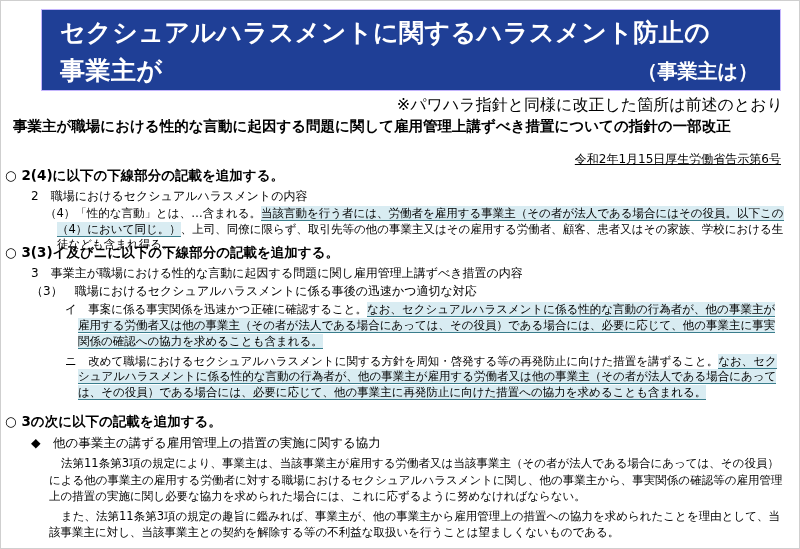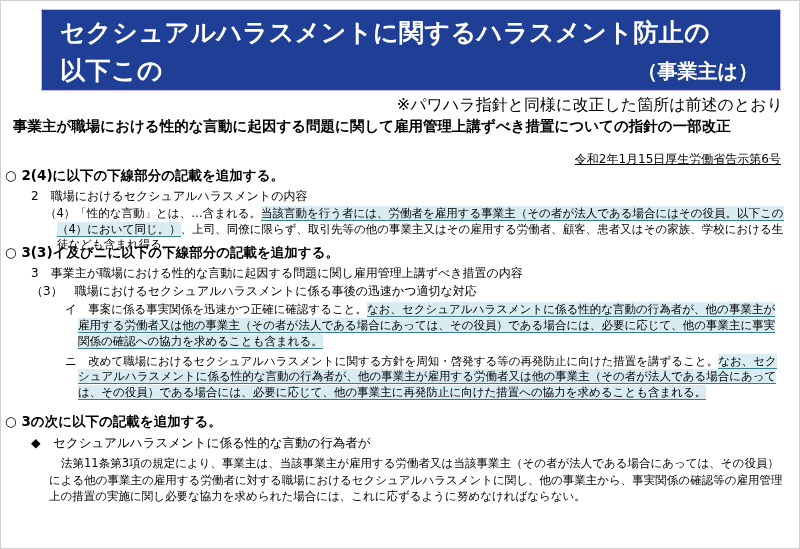--- a/index.html
+++ b/index.html
@@ -124,21 +124,21 @@
     line-height: 1.4;
   }
 </style>
 </head>
 <body>
 
 <div class="page">
 
   <div class="title-banner">
     <div class="title-line1">セクシュアルハラスメントに関するハラスメント防止の</div>
-    <div class="title-line2">以下この</div>
+    <div class="title-line2">事業主が</div>
     <div class="title-sub">（事業主は）</div>
   </div>
 
   <div class="top-note">※パワハラ指針と同様に改正した箇所は前述のとおり</div>
 
   <div class="lead">事業主が職場における性的な言動に起因する問題に関して雇用管理上講ずべき措置についての指針の一部改正</div>
   <div class="date-right">令和2年1月15日厚生労働省告示第6号</div>
 
   <div class="block" style="top:166px;">
     <div class="hd">○ 2(4)に以下の下線部分の記載を追加する。</div>
@@ -155,17 +155,18 @@
     <div class="lvl3" style="margin-top:3px;">
       <span>イ</span>　<span>事案に係る事実関係を迅速かつ正確に確認すること。</span><span class="hl">なお、セクシュアルハラスメントに係る性的な言動の行為者が、他の事業主が雇用する労働者又は他の事業主（その者が法人である場合にあっては、その役員）である場合には、必要に応じて、他の事業主に事実関係の確認への協力を求めることも含まれる。</span>
     </div>
     <div class="lvl3" style="margin-top:4px;">
       <span>ニ</span>　<span>改めて職場におけるセクシュアルハラスメントに関する方針を周知・啓発する等の再発防止に向けた措置を講ずること。</span><span class="hl">なお、セクシュアルハラスメントに係る性的な言動の行為者が、他の事業主が雇用する労働者又は他の事業主（その者が法人である場合にあっては、その役員）である場合には、必要に応じて、他の事業主に再発防止に向けた措置への協力を求めることも含まれる。</span>
     </div>
   </div>
 
   <div class="block" style="top:412px;">
     <div class="hd">○ 3の次に以下の記載を追加する。</div>
-    <div class="lvl1" style="margin-top:4px;font-size:12.5px;">◆　セクシュアルハラスメントに係る性的な言動の行為者が</div>
+    <div class="lvl1" style="margin-top:4px;font-size:12.5px;">◆　他の事業主の講ずる雇用管理上の措置の実施に関する協力</div>
     <div class="plain" style="margin-left:44px;margin-top:4px;text-indent:12px;">法第11条第3項の規定により、事業主は、当該事業主が雇用する労働者又は当該事業主（その者が法人である場合にあっては、その役員）による他の事業主の雇用する労働者に対する職場におけるセクシュアルハラスメントに関し、他の事業主から、事実関係の確認等の雇用管理上の措置の実施に関し必要な協力を求められた場合には、これに応ずるように努めなければならない。</div>
+    <div class="plain" style="margin-left:44px;margin-top:4px;text-indent:12px;">また、法第11条第3項の規定の趣旨に鑑みれば、事業主が、他の事業主から雇用管理上の措置への協力を求められたことを理由として、当該事業主に対し、当該事業主との契約を解除する等の不利益な取扱いを行うことは望ましくないものである。</div>
   </div>
 
 </div>
 
 </body></html>

